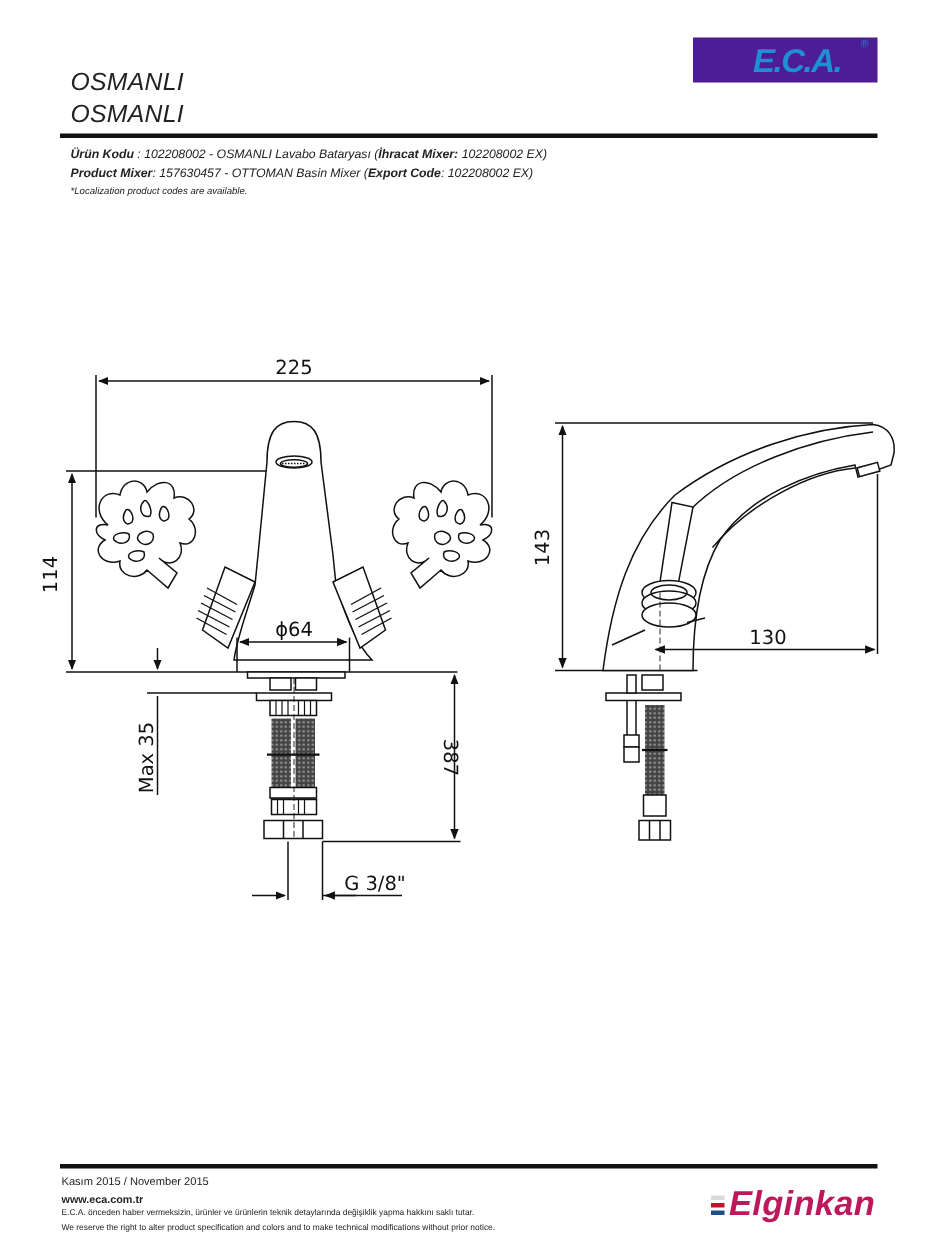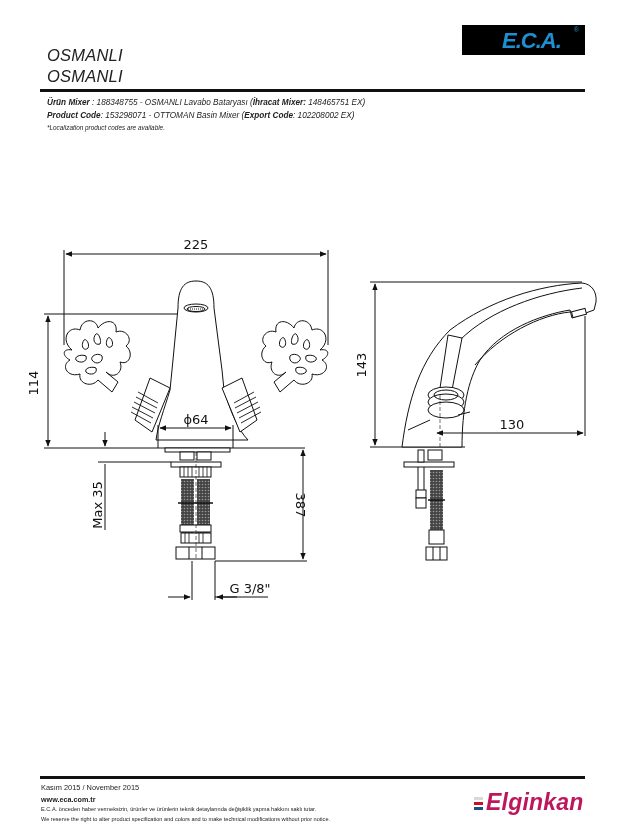--- a/index.html
+++ b/index.html
@@ -1,18 +1,18 @@
 <!DOCTYPE html>
 <html><head>
 <meta charset="utf-8">
 <style>
   html, body { margin: 0; padding: 0; background: #ffffff; }
   body { width: 625px; height: 835px; position: relative; overflow: hidden;
          font-family: "Liberation Sans", "DejaVu Sans", sans-serif; color: #1a1a1a; }
-  .logo-box { position: absolute; left: 462px; top: 25px; width: 123px; height: 30px; background: #000000; }
+  .logo-box { position: absolute; left: 462px; top: 25px; width: 123px; height: 30px; background: #4c1d95; }
   .logo-text { position: absolute; left: 40px; top: 3px; font-size: 22px; font-weight: bold; font-style: italic;
                color: #1e8fd0; letter-spacing: -1px; }
   .logo-reg { position: absolute; right: 6px; top: 1px; font-size: 7px; color: #1e8fd0; }
   .title { position: absolute; left: 47px; font-size: 16.5px; font-style: italic; font-weight: normal; color: #222; letter-spacing: 0.2px; }
   .title.t1 { top: 46px; }
   .title.t2 { top: 67px; }
   .rule-top { position: absolute; left: 40px; top: 89px; width: 545px; height: 3px; background: #111; }
   .info { position: absolute; left: 47px; font-size: 8.2px; font-style: italic; color: #222; white-space: nowrap; }
   .info b { font-weight: bold; }
   .info.l1 { top: 98px; }
@@ -36,22 +36,22 @@
 
 <div class="logo-box">
   <span class="logo-text">E.C.A.</span>
   <span class="logo-reg">®</span>
 </div>
 
 <div class="title t1">OSMANLI</div>
 <div class="title t2">OSMANLI</div>
 <div class="rule-top"></div>
 
-<div class="info l1"><b>Ürün Mixer</b><span>   : </span><span>188348755 - OSMANLI Lavabo Bataryası (</span><b>İhracat Mixer:</b><span> 148465751 EX)</span></div>
-<div class="info l2"><b>Product Code</b><span>: </span><span>153298071 - OTTOMAN Basin Mixer (</span><b>Export Code</b><span>: 102208002 EX)</span></div>
+<div class="info l1"><b>Ürün Kodu</b><span>   : </span><span>102208002 - OSMANLI Lavabo Bataryası (</span><b>İhracat Mixer:</b><span> 102208002 EX)</span></div>
+<div class="info l2"><b>Product Mixer</b><span>: </span><span>157630457 - OTTOMAN Basin Mixer (</span><b>Export Code</b><span>: 102208002 EX)</span></div>
 <div class="info l3">*Localization product codes are available.</div>
 
 <svg class="drawing" viewBox="0 225 625 390" width="625" height="390" xmlns="http://www.w3.org/2000/svg">
   <defs>
     <marker id="arr" viewBox="0 0 10 10" refX="9" refY="5" markerWidth="7" markerHeight="7" orient="auto-start-reverse">
       <path d="M0,1 L10,5 L0,9 z" fill="#111"></path>
     </marker>
     <pattern id="braid" width="3" height="3" patternUnits="userSpaceOnUse">
       <rect width="3" height="3" fill="#444"></rect>
       <circle cx="1.5" cy="1.5" r="0.8" fill="#999"></circle>

